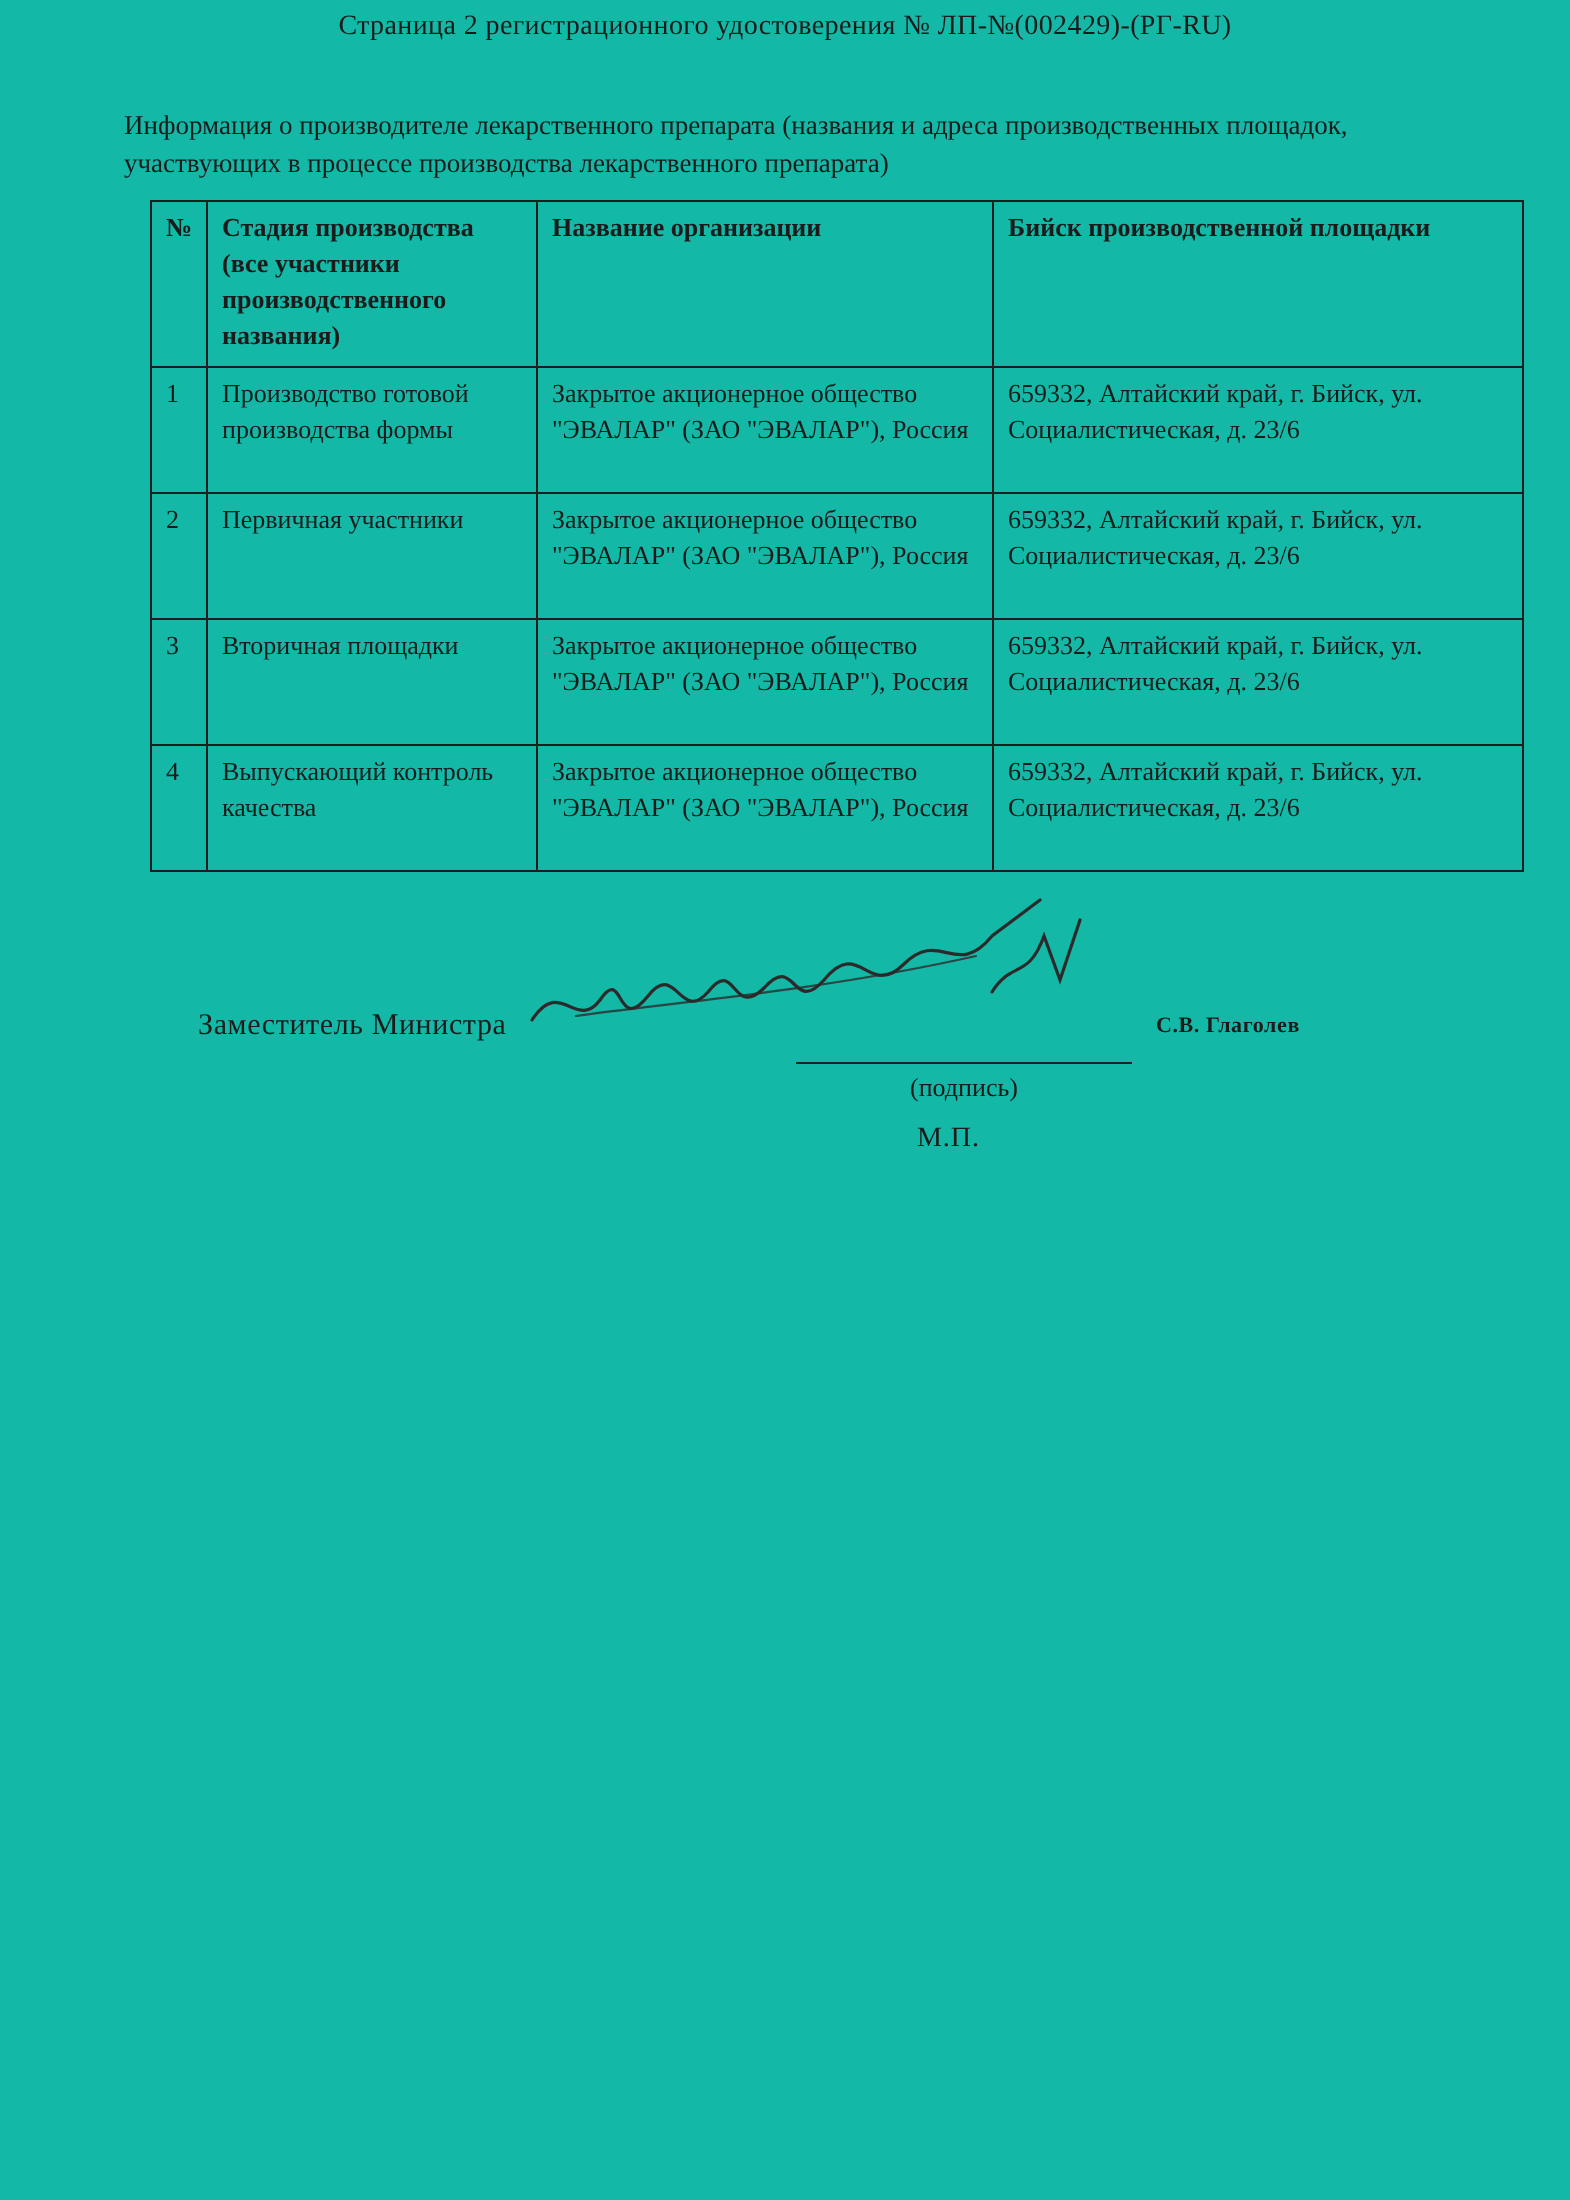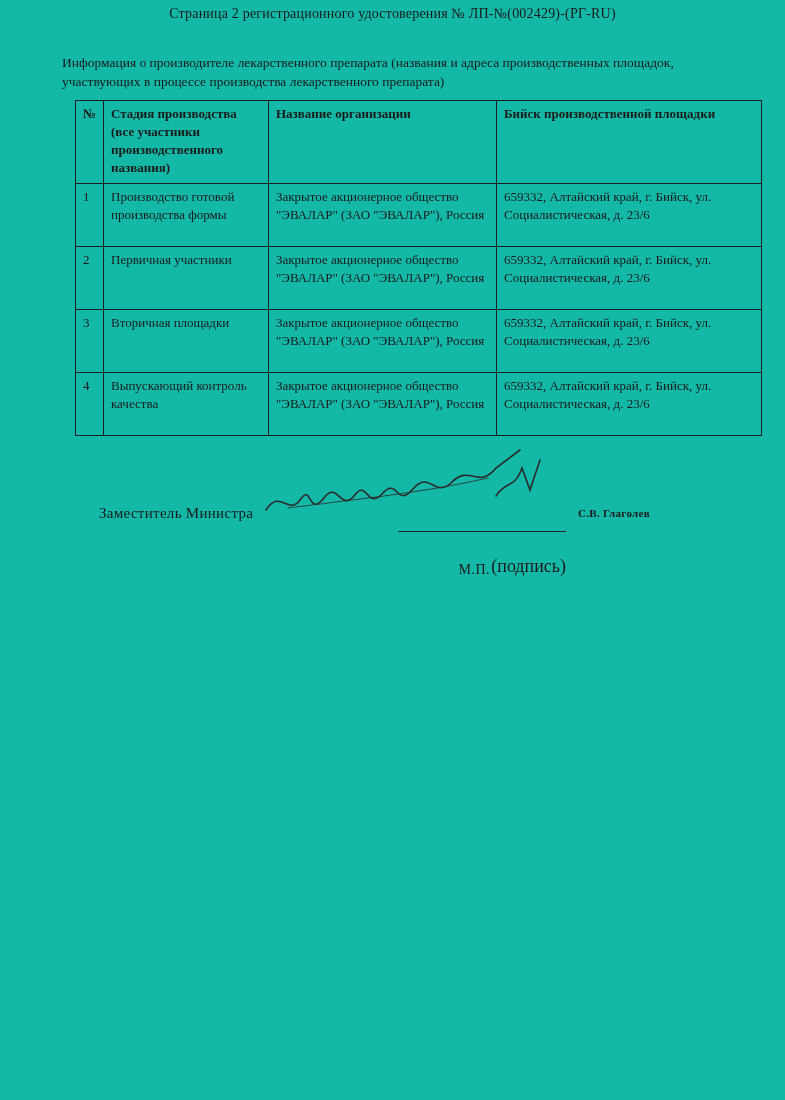--- a/index.html
+++ b/index.html
@@ -81,25 +81,25 @@
   }
   .sig-line {
     position: absolute;
     top: 531px;
     left: 398px;
     width: 168px;
     border-top: 1.3px solid #222;
   }
   .sig-caption {
     position: absolute;
-    top: 556px;
+    top: 536px;
     left: 398px;
     width: 168px;
-    text-align: right;
-    font-size: 18px;
+    text-align: center;
+    font-size: 13px;
   }
   .seal-mark {
     position: absolute;
     top: 562px;
     left: 350px;
     width: 140px;
     text-align: right;
     font-size: 14px;
     letter-spacing: 0.5px;
   }

